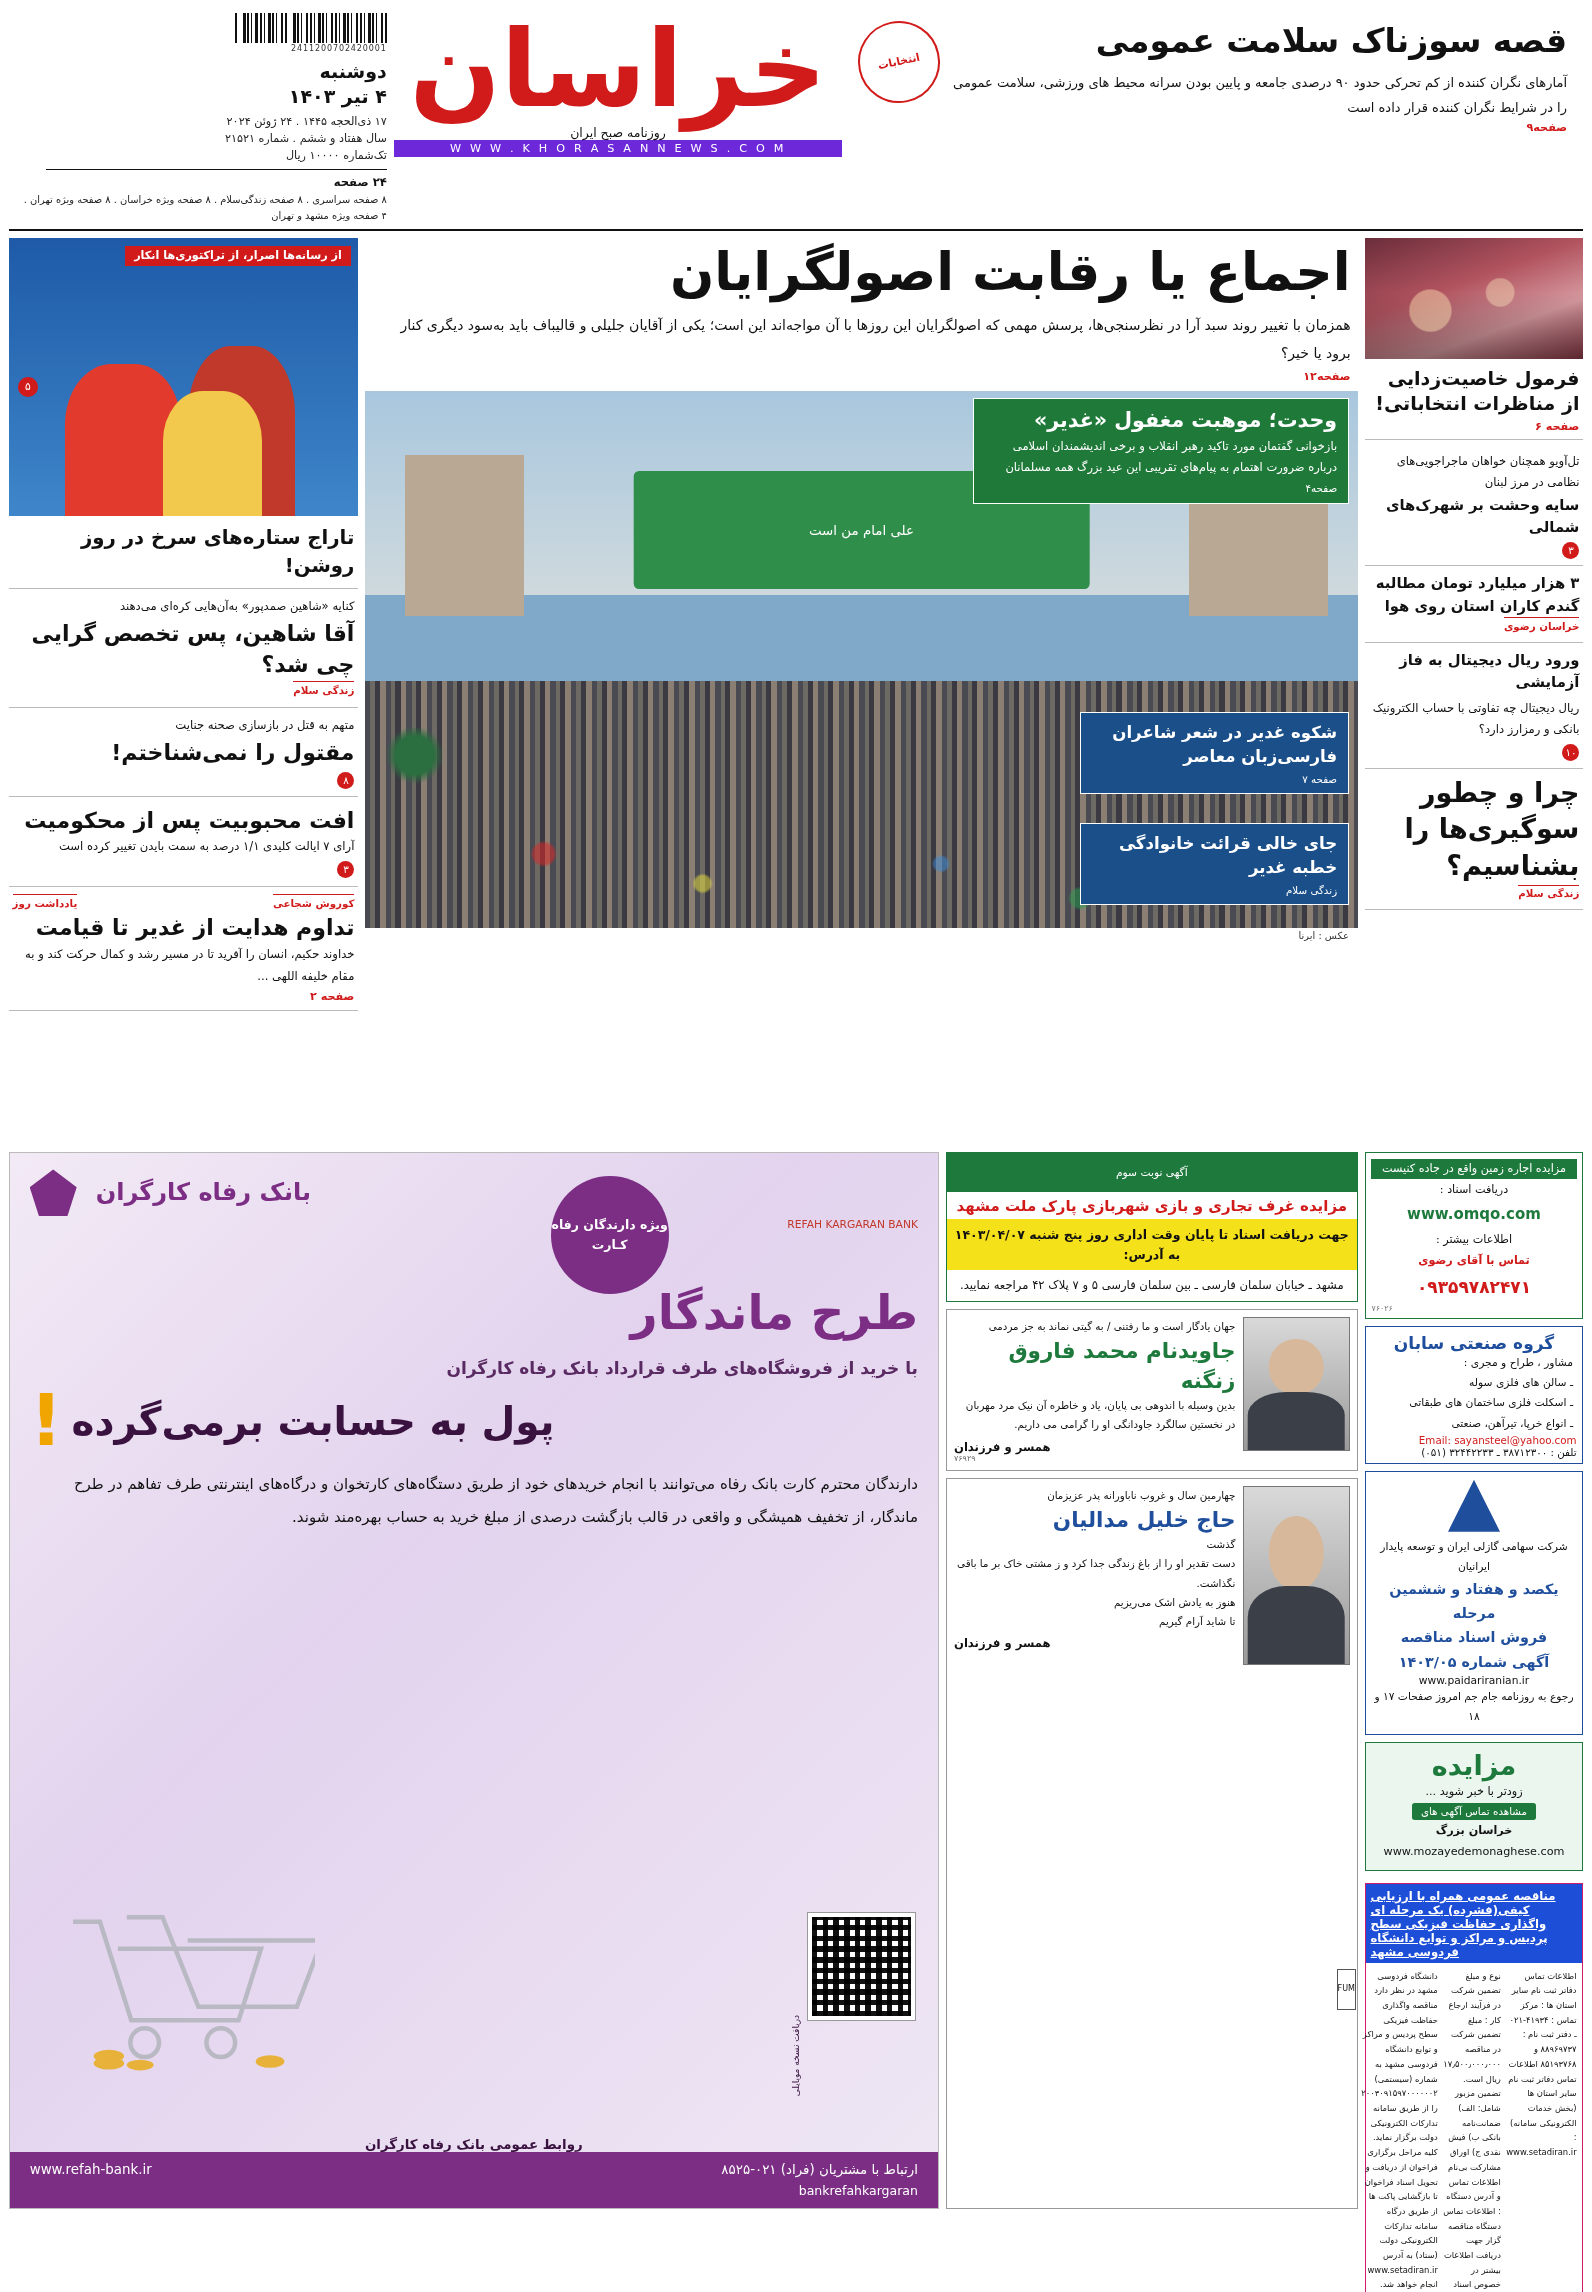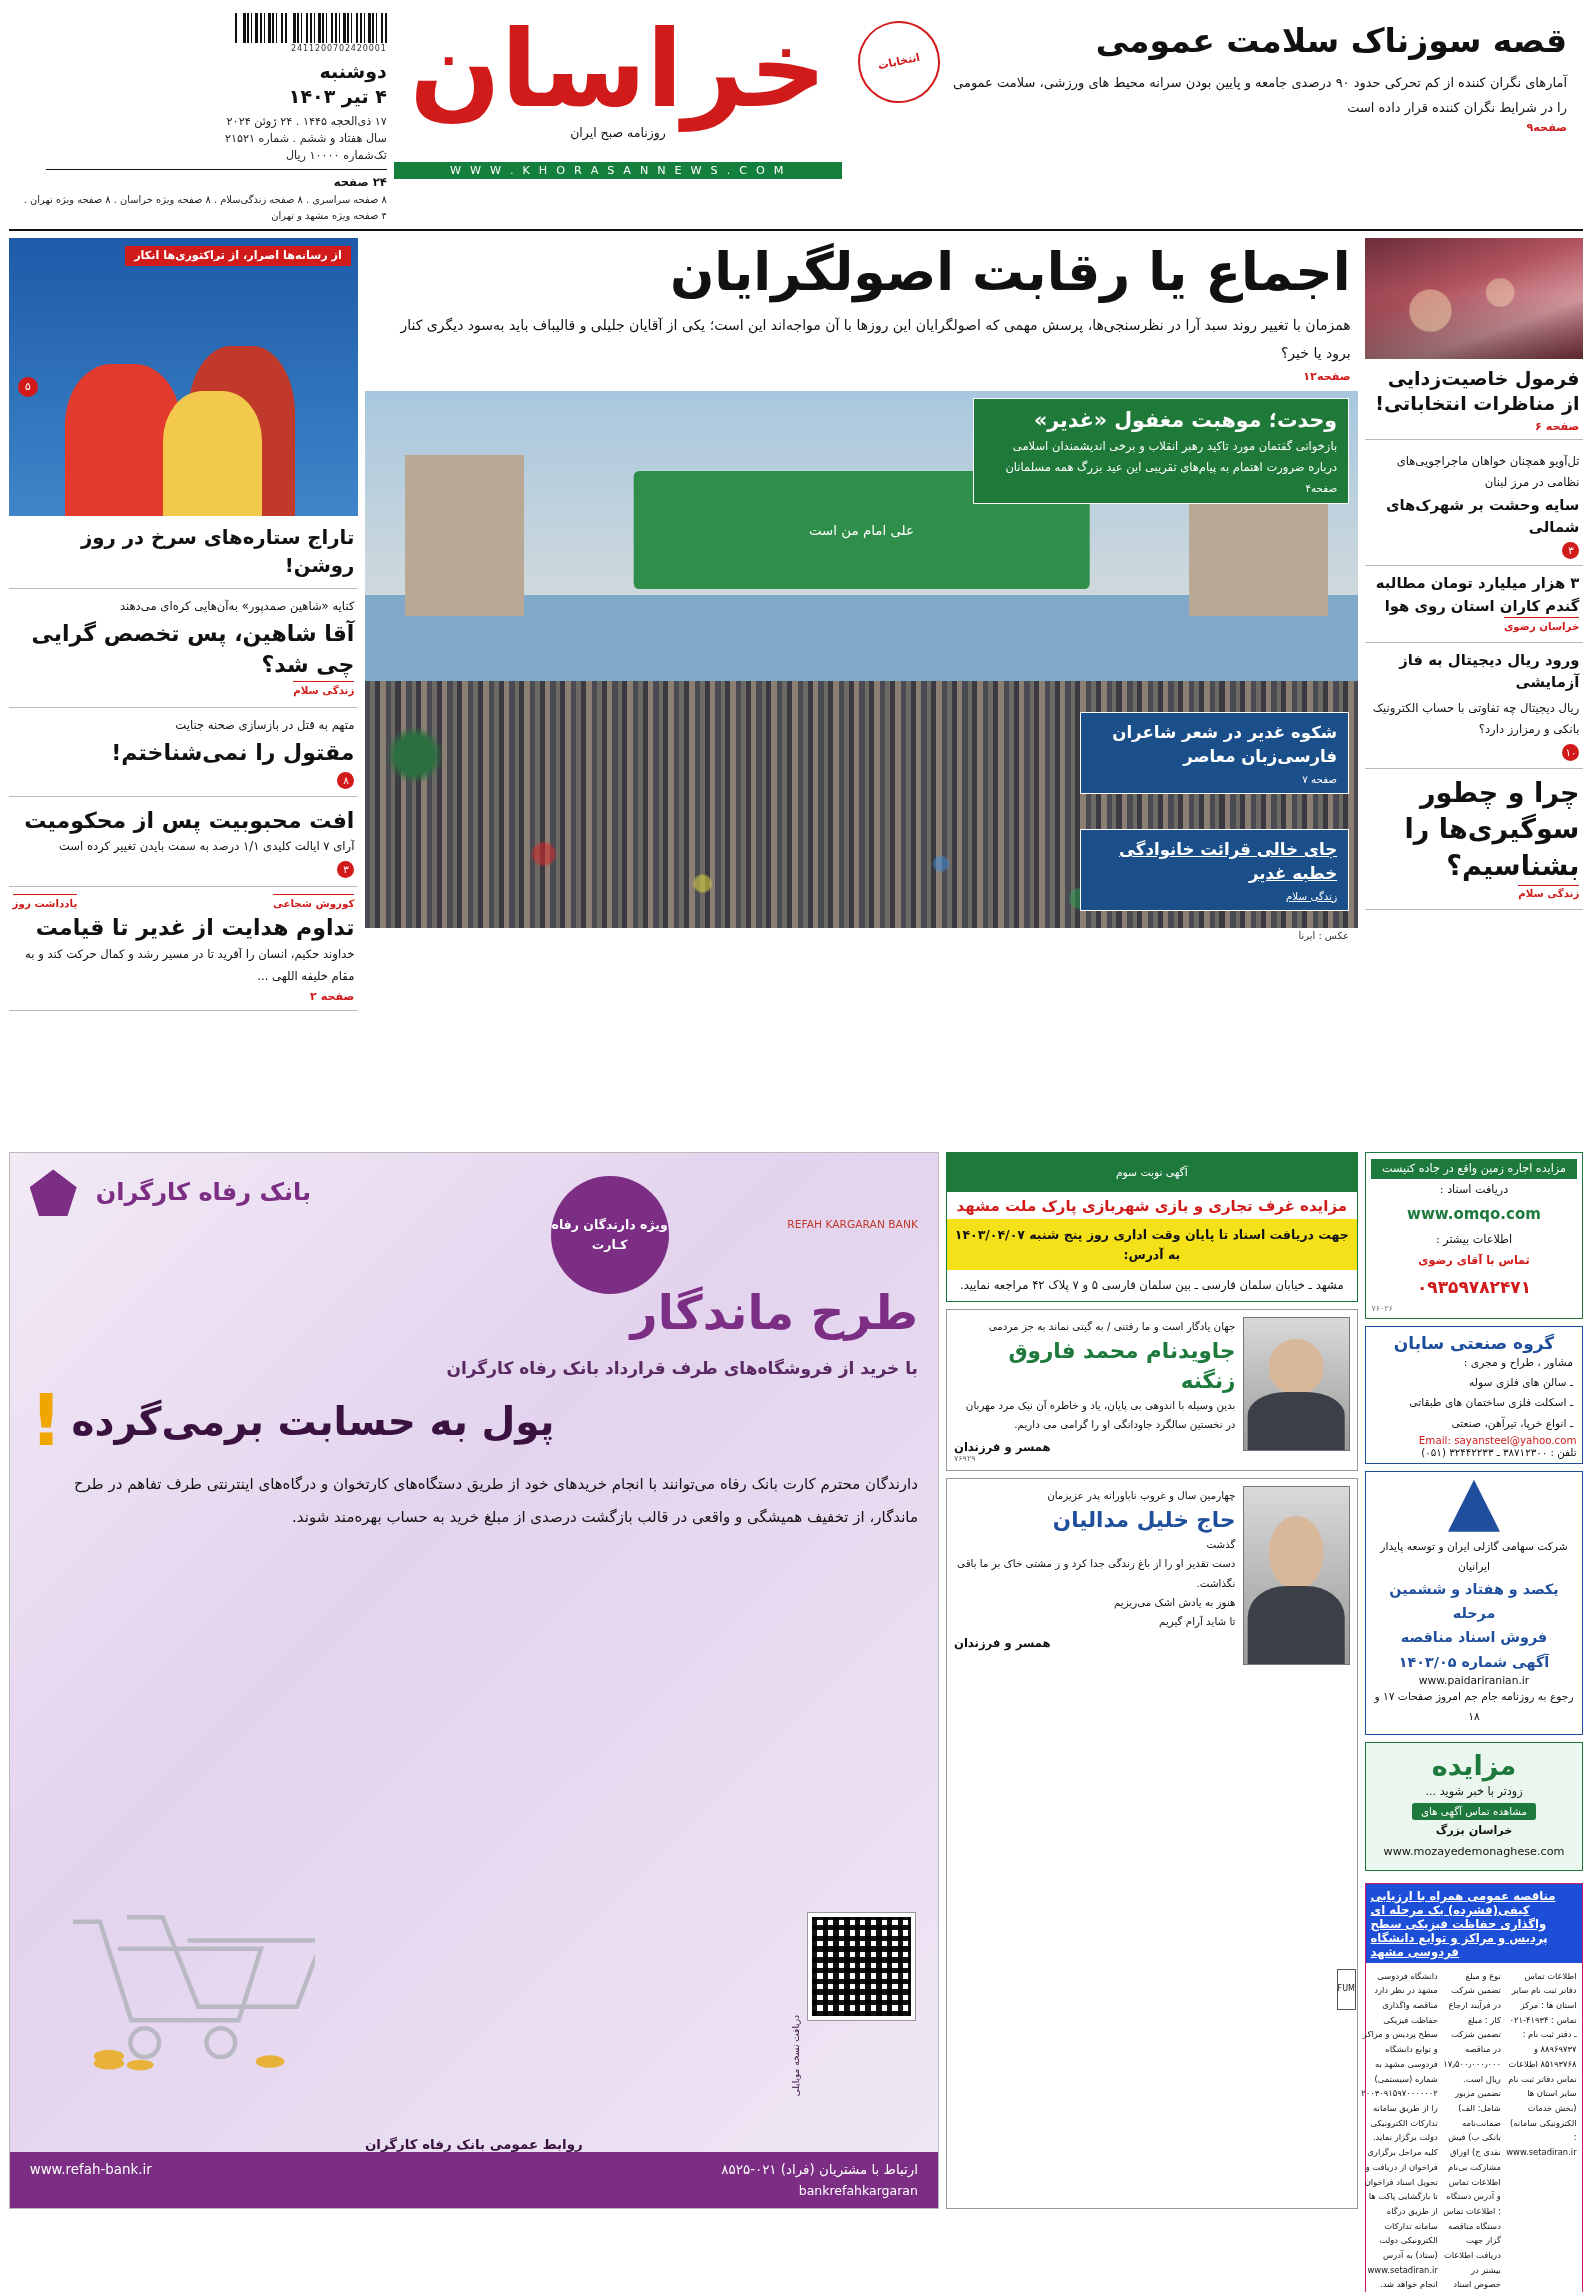--- a/index.html
+++ b/index.html
@@ -24,21 +24,21 @@
   .mh-date .d1 { font-size: 19px; font-weight: bold; line-height: 1.35; }
   .mh-date .d2 { font-size: 19px; font-weight: bold; line-height: 1.35; margin-bottom: 2.7px;}
   .mh-date .d3 { font-size: 11.2px; line-height: 1.55; color: #222; }
   .mh-date .sep { border-top: 0.9px solid #111; width: 92%; margin: 4.5px 0 4.5px auto; }
   .mh-pages { font-size: 11.6px; font-weight: bold; }
   .mh-foot { font-size: 9.9px; line-height: 1.6; color: #222; margin-top: 3.6px; }
 
   .mh-logo { width: 448px; text-align: center; position: relative; padding-top: 9px; }
   .logo-word { font-size: 107px; font-weight: bold; color: #d11a1a; line-height: 1; letter-spacing: -1.8px; font-family: "DejaVu Sans", sans-serif;}
   .logo-sub { font-size: 12.5px; color: #111; margin-top: 1.8px; }
-  .logo-url { background: #15803d; color: #fff; font-size: 11.2px; letter-spacing: 2.7px; padding: 1.8px 0; margin-top: 22px; direction: ltr;}
+  .logo-url { background: #6d28d9; color: #fff; font-size: 11.2px; letter-spacing: 2.7px; padding: 1.8px 0; margin-top: 0; direction: ltr;}
 
   .mh-lead { flex: 1; padding: 12.5px 16px 0 9px; text-align: right; }
   .stamp { float: left; width: 82px; height: 82px; border: 2.7px double #d11a1a; border-radius: 50%; color: #d11a1a; display: flex; align-items: center; justify-content: center; font-size: 10.7px; font-weight: bold; transform: rotate(-12deg); margin: 1.8px 3.6px 0 7.2px; text-align:center; line-height:1.3;}
   .lead-title { font-size: 33px; font-weight: bold; line-height: 1.25; }
   .lead-body { font-size: 13px; line-height: 1.95; margin-top: 9px; }
   .page-ref { color: #d11a1a; font-size: 11.2px; font-weight: bold; }
 
   
   .grid { display: flex; flex-direction: row; gap: 7.2px; margin-top: 7.2px; height: 905px;}
   .col-right { width: 218px; }
@@ -78,21 +78,21 @@
       radial-gradient(circle at 58% 74%, rgba(60,140,220,.5) 0 1.1%, transparent 1.5%),
       radial-gradient(circle at 72% 88%, rgba(40,160,80,.5) 0 1.2%, transparent 1.6%),
       radial-gradient(circle at 88% 66%, rgba(230,90,40,.5) 0 1%, transparent 1.4%);}
   .banner-green { position: absolute; top: 7.2px; right: 9px; width: 376px; background: #1f7a3a; color: #fff; padding: 9px 10.7px; text-align: right; border: 1.8px solid #fff;}
   .banner-green h3 { font-size: 20.6px; font-weight: bold; }
   .banner-green p { font-size: 11.5px; line-height: 1.85; margin-top: 4.5px; }
   .banner-blue { position: absolute; right: 9px; width: 269px; background: #1b4f8a; color: #fff; padding: 8px 10.7px; text-align: right; border: 1.8px solid #fff;}
   .banner-blue h4 { font-size: 16.6px; font-weight: bold; line-height: 1.45; }
   .banner-blue .pg { font-size: 10.3px; margin-top: 3.6px; }
   .b1 { bottom: 134px; }
-  .b2 { bottom: 17px; text-decoration: underline; }
+  .b2 { bottom: 23px; }
   .photo-credit { font-size: 9.9px; text-align: right; padding: 2.7px 9px 0 0; color:#333;}
   .green-arch { position:absolute; left: 50%; top: 15%; transform: translateX(-50%); width: 46%; height: 22%; background: #2f8f4a; border-radius: 5.4px; color:#fff; font-size: 13.4px; display:flex; align-items:center; justify-content:center;}
 
   
   .lphoto { height: 278px; background: linear-gradient(#1e5aa8,#3e86c9); position: relative; overflow:hidden;}
   .lphoto .pill { position: absolute; top: 7.2px; right: 7.2px; background: #d11a1a; color: #fff; font-size: 11.2px; font-weight: bold; padding: 3.6px 9px; }
   .lphoto .num { position: absolute; left: 9px; top: 50%; width: 19.7px; height: 19.7px; border-radius: 50%; background: #d11a1a; color: #fff; font-size: 10.7px; text-align: center; line-height: 19.7px;}
   .player { position: absolute; bottom: 0; border-radius: 40% 40% 0 0; }
   .lbox { border-bottom: 0.9px solid #bbb; padding: 7.2px 3.6px; text-align: right; }
   .lbox p.lede { font-size: 11.6px; line-height: 1.85;}

